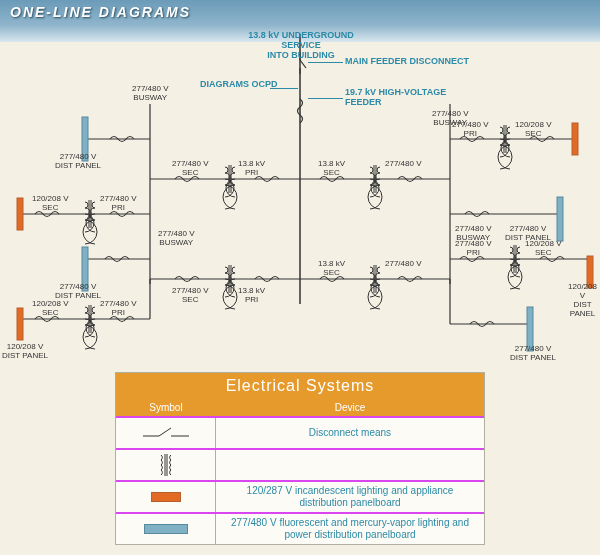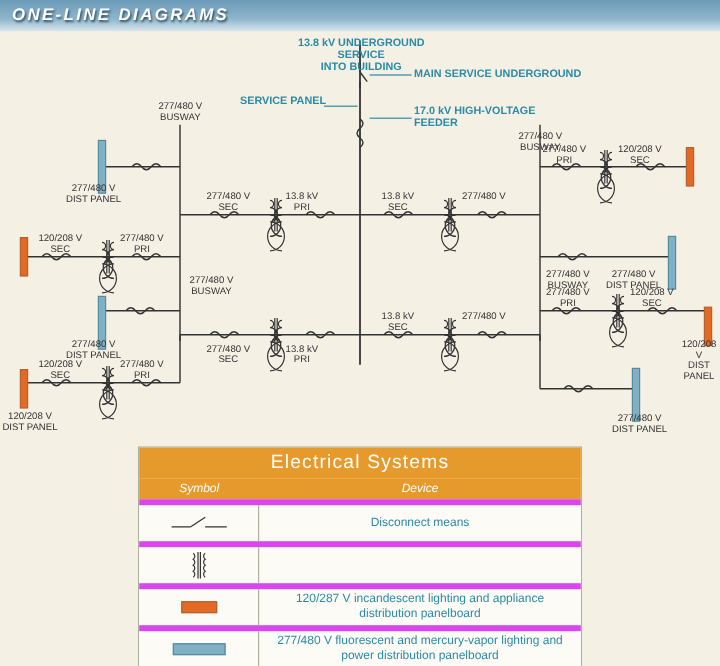--- a/index.html
+++ b/index.html
@@ -12,21 +12,21 @@
     overflow: hidden;
     position: relative;
   }
   .header {
     background: linear-gradient(#6b9bb8, #8fb5cc 60%, #d9e6ed);
     color: #fff;
     font-weight: bold;
     font-style: italic;
     font-size: 14px;
     letter-spacing: 2px;
-    padding: 4px 10px 6px 10px;
+    padding: 4px 10px 22px 10px;
     text-shadow: 1px 1px 2px #2a4a5a;
   }
   .diagram-area {
     position: absolute;
     top: 24px;
     left: 0;
     width: 600px;
     height: 345px;
     font-size: 8px;
     color: #333;
@@ -47,23 +47,23 @@
   }
   .legend-title {
     background: #e69a2b;
     color: #fff;
     text-align: center;
     padding: 4px;
     font-size: 16px;
     font-weight: 500;
     letter-spacing: 1px;
   }
-  .legend-head { display:flex; background:#e69a2b; color:#fff; font-size:10px;font-style:italic; }
+  .legend-head { display:flex; background:#e69a2b; color:#fff; font-size:10px; }
   .legend-head > div { padding:3px 6px; text-align:center; }
-  .legend-row { display:flex; border-top:5px solid #d946ef; align-items:center; background:#fcfbf5; }
+  .legend-row { display:flex; border-top:2px solid #d946ef; align-items:center; background:#fcfbf5; }
   .legend-sym { width:100px; height:30px; border-right:1px solid #b0b0a0; display:flex; align-items:center; justify-content:center; }
   .legend-dev { flex:1; text-align:center; color:#2b8aa8; font-size:10px; padding:3px 8px; line-height:12px; }
   .swatch-orange { width:30px; height:10px; background:#e36a24; border:1px solid #b56030; }
   .swatch-blue { width:44px; height:10px; background:#7fb0c4; border:1px solid #568aa0; }
 </style>
 </head>
 <body>
 
 <div class="header">ONE-LINE DIAGRAMS</div>
 
@@ -211,25 +211,25 @@
   <line x1="450" y1="300" x2="530" y2="300" stroke="#333" stroke-width="1.2"></line>
   <g transform="translate(470,300)">
         <use href="#ocpd"></use>
       </g>
   <use href="#pblue" transform="translate(530,305)"></use>
 </svg>
 
 
 <div class="callout" style="left:246px; top:6px; text-align:center; width:110px; white-space:pre-line;">13.8 kV UNDERGROUND SERVICE
 INTO BUILDING</div>
-<div class="callout" style="left:345px; top:32px;">MAIN SERVICE UNDERGROUND</div>
+<div class="callout" style="left:345px; top:32px;">MAIN FEEDER DISCONNECT</div>
 <div class="callout-line" style="left:308px; top:38px; width:35px; height:1px;"></div>
-<div class="callout" style="left:200px; top:55px;">SERVICE PANEL</div>
+<div class="callout" style="left:200px; top:55px;">DIAGRAMS OCPD</div>
 <div class="callout-line" style="left:270px; top:64px; width:28px; height:1px;"></div>
-<div class="callout" style="left:345px; top:63px; white-space:pre-line;">17.0 kV HIGH-VOLTAGE
+<div class="callout" style="left:345px; top:63px; white-space:pre-line;">19.7 kV HIGH-VOLTAGE
 FEEDER</div>
 <div class="callout-line" style="left:308px; top:74px; width:35px; height:1px;"></div>
 
 
 <div class="lbl" style="left:132px; top:60px; white-space:pre-line;">277/480 V
 BUSWAY</div>
 <div class="lbl" style="left:432px; top:85px; white-space:pre-line;">277/480 V
 BUSWAY</div>
 <div class="lbl" style="left:55px; top:128px; white-space:pre-line;">277/480 V
 DIST PANEL</div>

